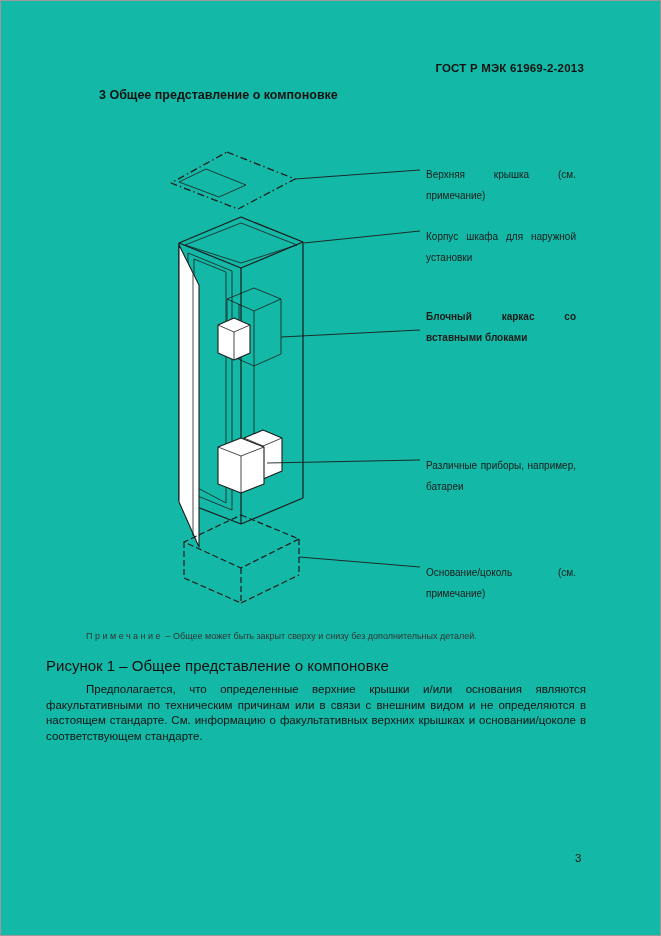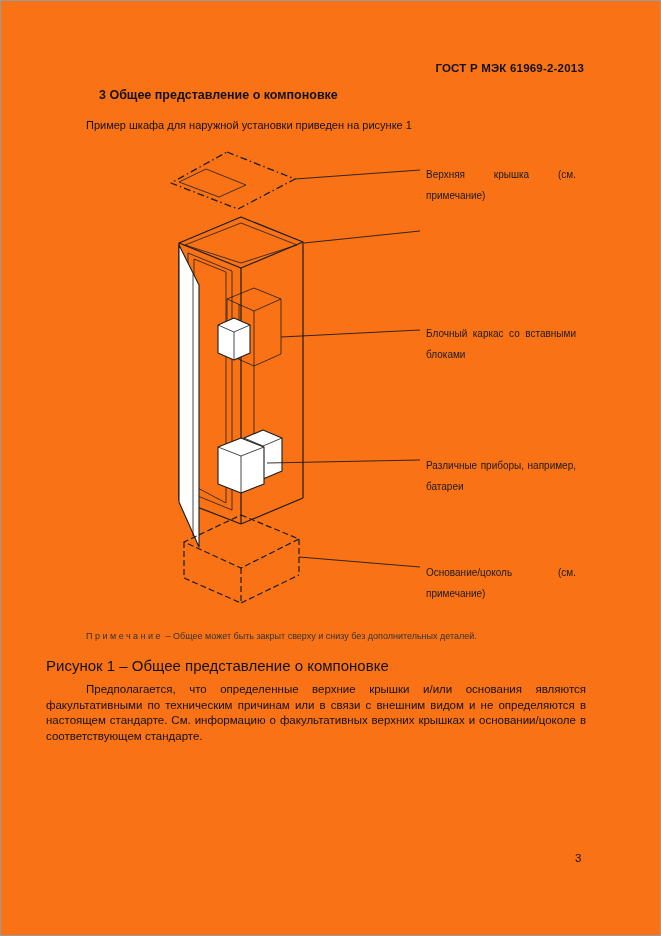--- a/index.html
+++ b/index.html
@@ -3,21 +3,21 @@
 <meta charset="utf-8">
 <style>
   * { margin: 0; padding: 0; box-sizing: border-box; }
   html, body { background: #e9e9e9; }
   body { font-family: "Liberation Sans", sans-serif; color: #111; }
   .page {
     position: relative;
     width: 661px;
     height: 936px;
     margin: 0 auto;
-    background: #f97316;
+    background: #14b8a6;
     border: 1px solid #9a9a9a;
     overflow: hidden;
   }
   .doc-header {
     position: absolute;
     top: 61px;
     right: 76px;
     font-size: 11.5px;
     font-weight: bold;
     letter-spacing: 0.2px;
@@ -46,21 +46,21 @@
     position: absolute;
     left: 425px;
     width: 150px;
     font-size: 10px;
     line-height: 21px;
     text-align: justify;
     color: #1a1a1a;
   }
   .lbl-1 { top: 163px; }
   .lbl-2 { top: 225px; }
-  .lbl-3 { top: 322px; }
+  .lbl-3 { top: 305px; font-weight: bold; }
   .lbl-4 { top: 454px; }
   .lbl-5 { top: 561px; }
   .note {
     position: absolute;
     top: 630px;
     left: 85px;
     width: 500px;
     font-size: 9px;
     color: #333;
   }
@@ -165,23 +165,23 @@
       <line class="leader" x1="280" y1="336" x2="419" y2="329"></line>
       <line class="leader" x1="266" y1="462" x2="419" y2="459"></line>
       <line class="leader" x1="298" y1="556" x2="419" y2="566"></line>
     </g>
   </svg>
 
   <div class="doc-header">ГОСТ Р МЭК 61969-2-2013</div>
 
   <div class="section-title">3 Общее представление о компоновке</div>
 
-  <div class="intro">Пример шкафа для наружной установки приведен на рисунке 1</div>
 
   <div class="fig-label lbl-1">Верхняя крышка (см. примечание)</div>
+  <div class="fig-label lbl-2">Корпус шкафа для наружной установки</div>
   <div class="fig-label lbl-3">Блочный каркас со вставными блоками</div>
   <div class="fig-label lbl-4">Различные приборы, например, батареи</div>
   <div class="fig-label lbl-5">Основание/цоколь (см. примечание)</div>
 
   <div class="note">
     <span class="note-word">Примечание</span>
     <span>–  Общее может быть закрыт сверху и снизу без дополнительных деталей.</span>
   </div>
 
   <div class="caption">Рисунок 1 – Общее представление о компоновке</div>

